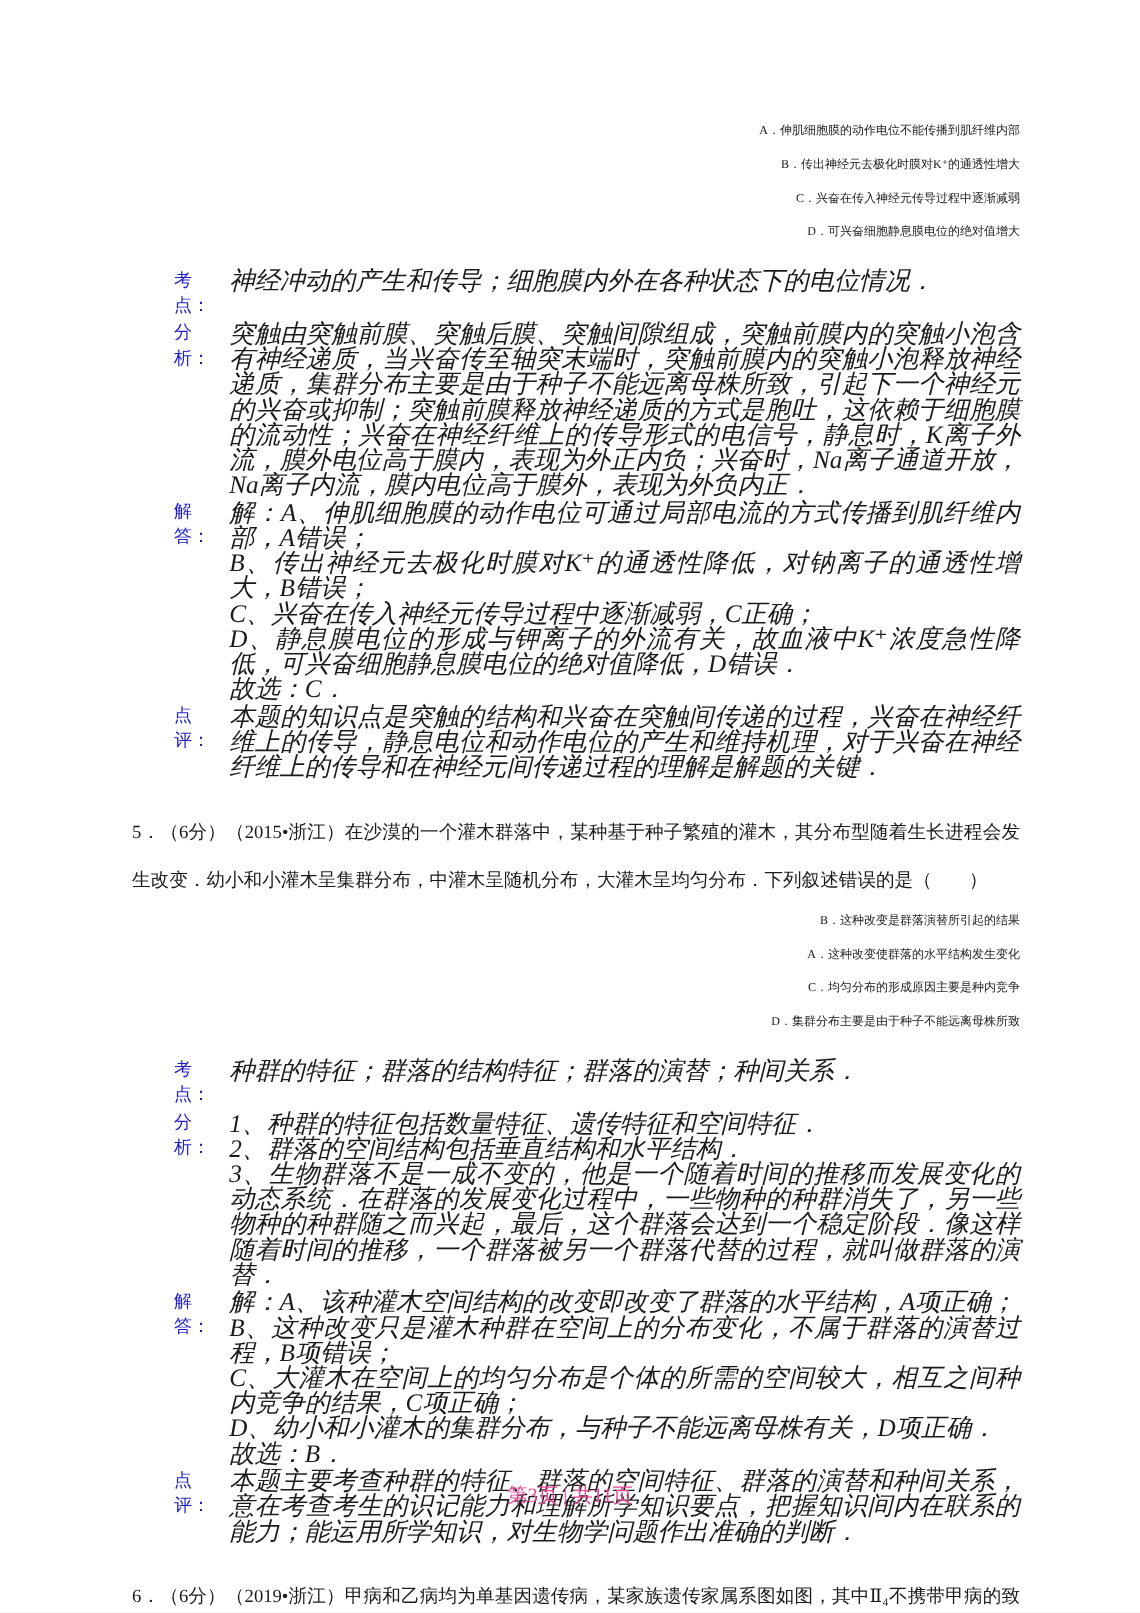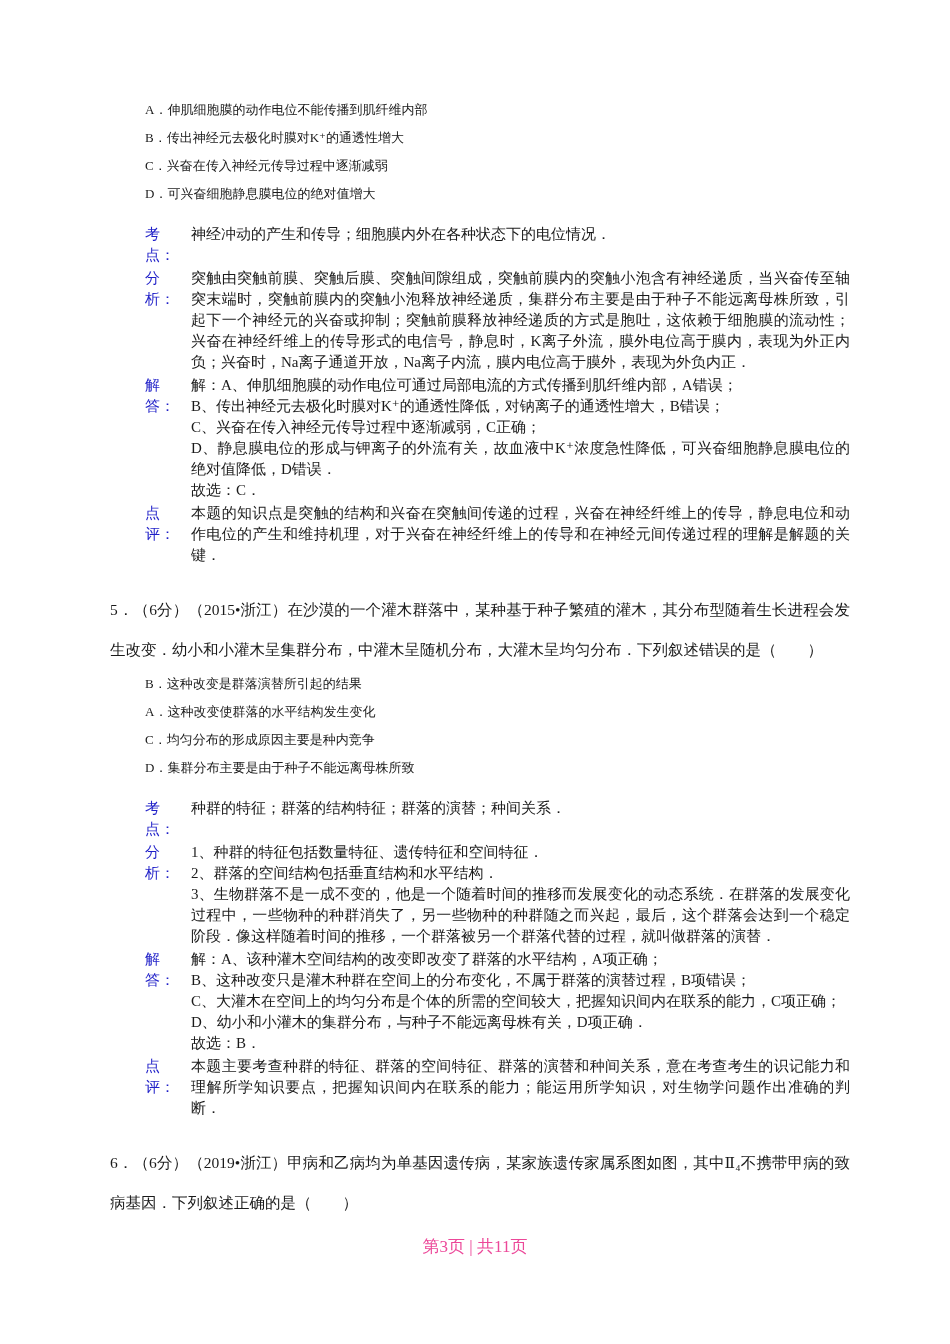--- a/index.html
+++ b/index.html
@@ -16,38 +16,40 @@
   }
   .content {
     position: absolute;
     left: 110px;
     top: 96px;
     width: 740px;
   }
   .option-list { margin-left: 35px; }
   .option {
     margin: 0;
-    font-size: 13px;
+    font-size: 10px;
     line-height: 28px;
     white-space: nowrap;
+    text-align: right;
   }
   .exp { margin-left: 35px; margin-top: 16px; }
   .exp-row { display: flex; margin-bottom: 2px; }
   .exp-label {
     flex: none;
     width: 46px;
     font-size: 15px;
     line-height: 21px;
     color: #1f1fc8;
   }
   .exp-content {
     flex: 1;
-    font-size: 15px;
+    font-size: 21px;
     line-height: 21px;
     text-align: justify;
+    font-style: italic;
   }
   .exp-content p { margin: 0; }
   .stem {
     margin: 24px 0 0 0;
     font-size: 15.5px;
     line-height: 40px;
     text-align: justify;
   }
   .footer {
     position: absolute;
@@ -145,21 +147,21 @@
         </div>
       </div>
       <div class="exp-row">
         <div class="exp-label">
           <span>解</span><br>
           <span>答：</span>
         </div>
         <div class="exp-content">
           <p>解：A、该种灌木空间结构的改变即改变了群落的水平结构，A项正确；</p>
           <p>B、这种改变只是灌木种群在空间上的分布变化，不属于群落的演替过程，B项错误；</p>
-          <p>C、大灌木在空间上的均匀分布是个体的所需的空间较大，把握知识间内在联系的能力，C项正确；</p>
+          <p>C、大灌木在空间上的均匀分布是个体的所需的空间较大，相互之间种内竞争的结果，C项正确；</p>
           <p>D、幼小和小灌木的集群分布，与种子不能远离母株有关，D项正确．</p>
           <p>故选：B．</p>
         </div>
       </div>
       <div class="exp-row">
         <div class="exp-label">
           <span>点</span><br>
           <span>评：</span>
         </div>
         <div class="exp-content">

